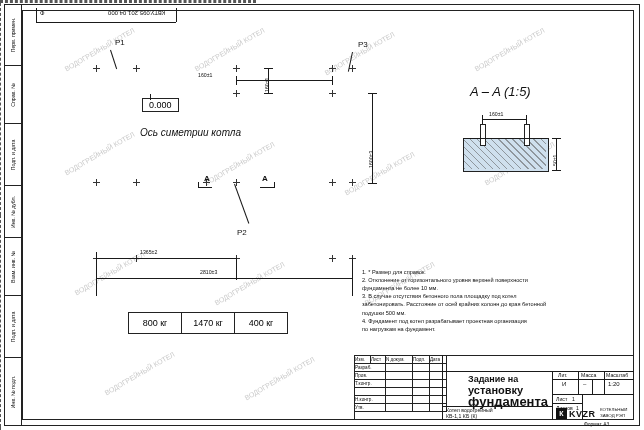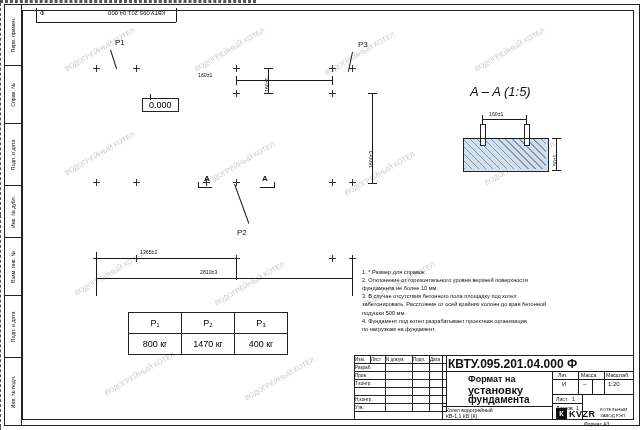--- a/index.html
+++ b/index.html
@@ -138,20 +138,21 @@
 
   <div class="ln" style="left:352px;top:52px;width:1px;height:20px;transform:rotate(12deg);transform-origin:top;"></div>
   <div class="txt md" style="left:358px;top:40px;">P3</div>
 
   <div class="ln" style="left:234px;top:184px;width:1px;height:42px;transform:rotate(-20deg);transform-origin:top;"></div>
   <div class="txt md" style="left:237px;top:228px;">P2</div>
 
   <div class="box000" style="left:142px;top:98px;">0.000</div>
   <div class="ln" style="left:150px;top:94px;width:1px;height:6px;"></div>
 
+  <div class="txt lg" style="left:140px;top:127px;font-style:italic;">Ось симетрии котла</div>
 
   <div class="txt md" style="left:204px;top:174px;font-weight:bold;">A</div>
   <div class="txt md" style="left:262px;top:174px;font-weight:bold;">A</div>
   <div class="ln" style="left:198px;top:187px;width:14px;height:1px;"></div>
   <div class="ln" style="left:260px;top:187px;width:14px;height:1px;"></div>
   <div class="ln" style="left:198px;top:182px;width:1px;height:6px;"></div>
   <div class="ln" style="left:274px;top:182px;width:1px;height:6px;"></div>
 
   <div class="ln" style="left:236px;top:80px;width:96px;height:1px;"></div>
   <div class="ln" style="left:236px;top:76px;width:1px;height:9px;"></div>
@@ -190,25 +191,20 @@
   <div class="ln" style="left:526px;top:115px;width:1px;height:9px;"></div>
   <div class="txt tiny" style="left:489px;top:111px;">160±1</div>
 
   <div class="ln" style="left:556px;top:138px;width:1px;height:32px;"></div>
   <div class="ln" style="left:552px;top:138px;width:9px;height:1px;"></div>
   <div class="ln" style="left:552px;top:170px;width:9px;height:1px;"></div>
   <div class="txt tiny rot90" style="left:552px;top:166px;">50±1</div>
 
   <table class="loadtbl" style="left:128px;top:312px;">
     <tbody>
-        <tr>
-      <td class="h">P₁</td>
-      <td class="h">P₂</td>
-      <td class="h">P₃</td>
-    </tr>
     <tr>
       <td>800 кг</td>
       <td>1470 кг</td>
       <td>400 кг</td>
     </tr>
   </tbody>
     </table>
 
   <div class="notes" style="left:362px;top:268px;width:268px;">1. * Размер для справок.
 2. Отклонение от горизонтального уровня верхней поверхности
@@ -264,25 +260,24 @@
           <td colspan="2">Утв.</td>
           <td></td>
           <td></td>
           <td></td>
         </tr>
   </tbody>
     </table>
 
   <div class="ln" style="left:442px;top:355px;width:1px;height:65px;"></div>
   <div class="ln" style="left:442px;top:371px;width:192px;height:1px;"></div>
-  <div class="txt" style="left:448px;top:357px;font-size:12px;font-weight:bold;">КВТУ.095.201.04.000  Ф</div>
-
-  <div class="txt" style="left:468px;top:374px;font-size:9px;font-weight:bold;">Формат на</div>
+
+  <div class="txt" style="left:468px;top:374px;font-size:9px;font-weight:bold;">Задание на</div>
   <div class="txt" style="left:468px;top:384px;font-size:11px;font-weight:bold;">установку</div>
-  <div class="txt" style="left:468px;top:394px;font-size:10px;font-weight:bold;">фундамента</div>
+  <div class="txt" style="left:468px;top:394px;font-size:13px;font-weight:bold;">фундамента</div>
 
   <div class="ln" style="left:442px;top:406px;width:110px;height:1px;"></div>
   <div class="txt tiny" style="left:446px;top:407px;white-space:pre-line;">Котел водогрейный
 КВ-1,1 КБ (К)</div>
 
   <div class="ln" style="left:552px;top:371px;width:1px;height:49px;"></div>
   <div class="ln" style="left:552px;top:379px;width:82px;height:1px;"></div>
   <div class="ln" style="left:552px;top:394px;width:82px;height:1px;"></div>
   <div class="ln" style="left:578px;top:371px;width:1px;height:23px;"></div>
   <div class="ln" style="left:604px;top:371px;width:1px;height:23px;"></div>

